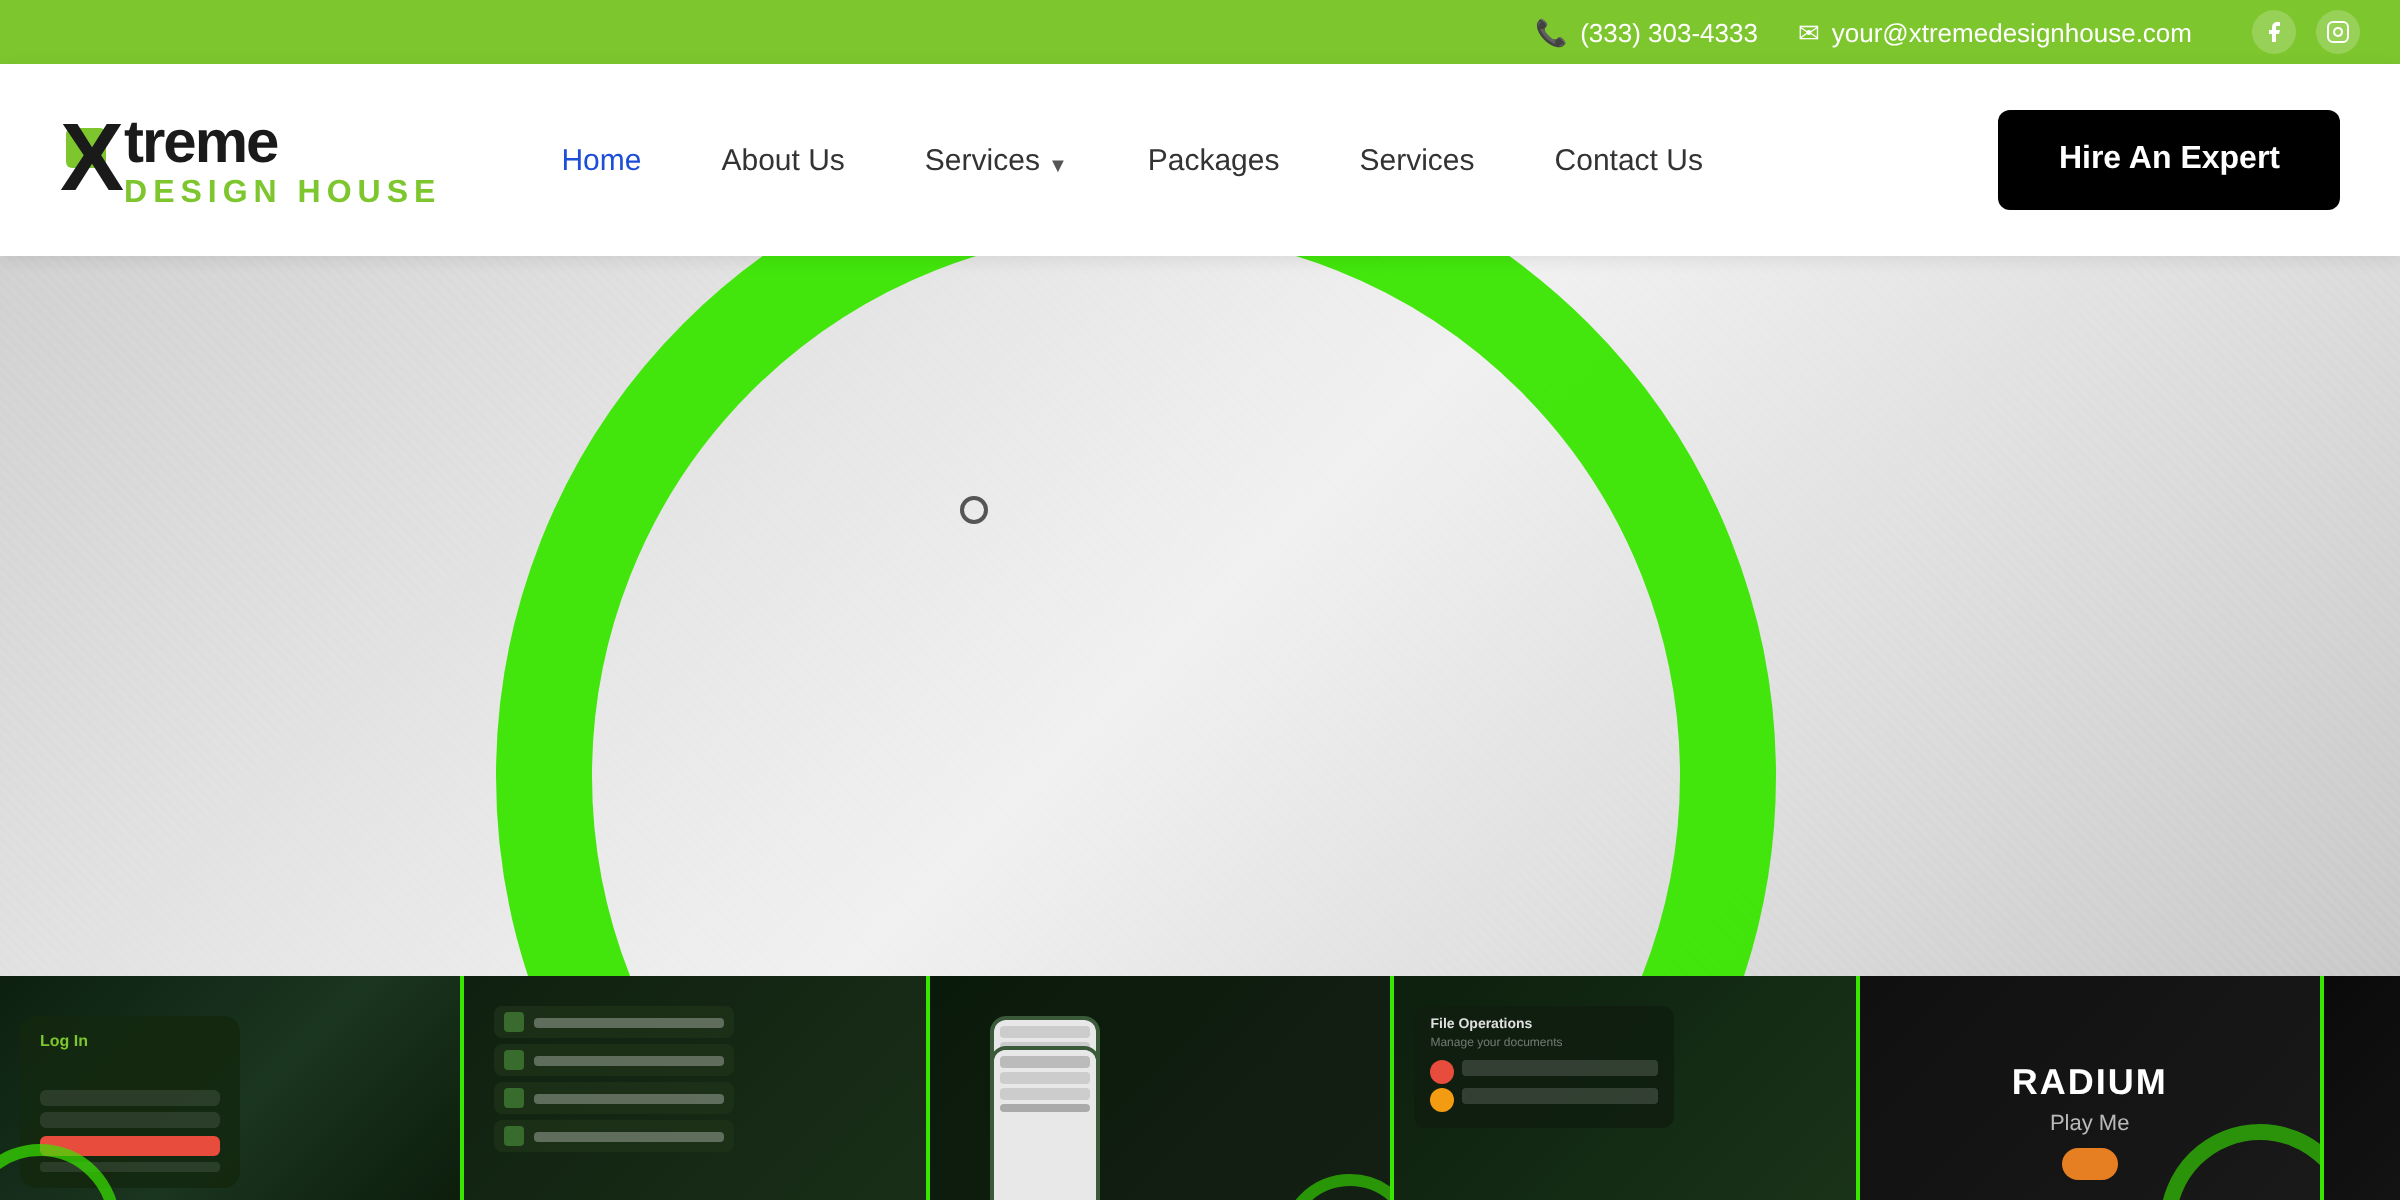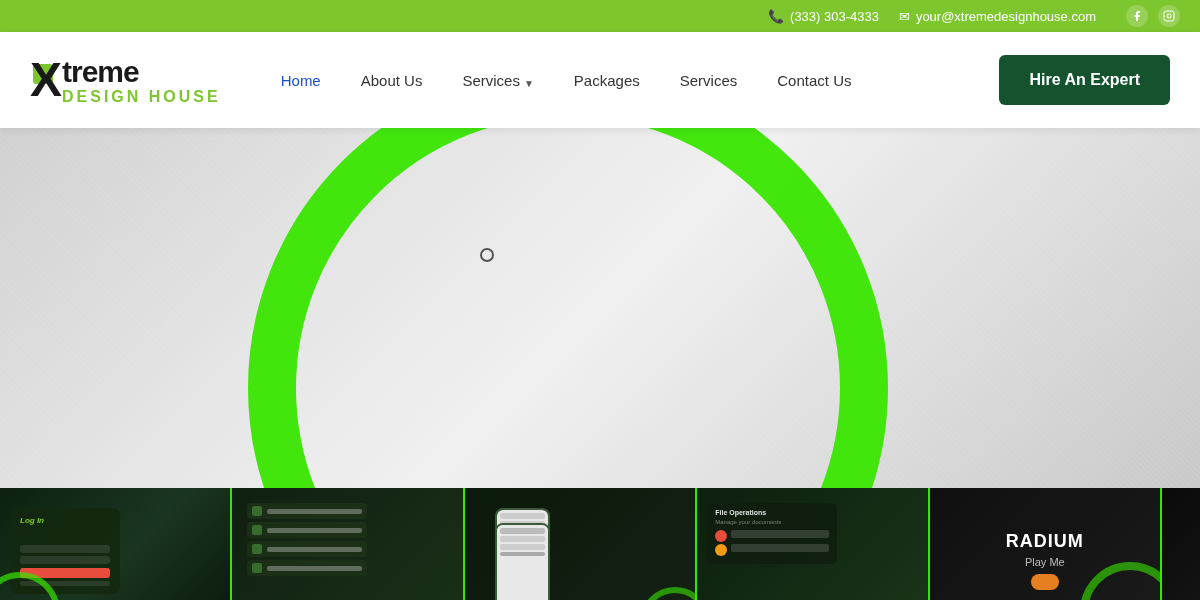--- a/index.html
+++ b/index.html
@@ -90,21 +90,21 @@
       align-items: flex-end;
       gap: 4px;
     }
     .dropdown-arrow {
       font-size: 10px;
       color: #555;
     }
 
     
     #hire-btn {
-      background: #14532d;
+      background: #000000;
       color: white;
       border: none;
       padding: 16px 30px;
       font-size: 16px;
       font-weight: 700;
       border-radius: 6px;
       cursor: pointer;
       white-space: nowrap;
       margin-left: auto;
       flex-shrink: 0;
@@ -186,21 +186,20 @@
       background: rgba(20,40,15,0.9);
       border-radius: 8px;
       padding: 8px 10px;
       width: 110px;
     }
     .pf-login-title {
       color: #7dc62e;
       font-size: 8px;
       font-weight: 700;
       margin-bottom: 20px;
-      font-style: italic;
     }
     .pf-input-mock {
       background: rgba(255,255,255,0.1);
       height: 8px;
       border-radius: 3px;
       margin-bottom: 3px;
     }
     .pf-btn-red {
       background: #e74c3c;
       height: 10px;

